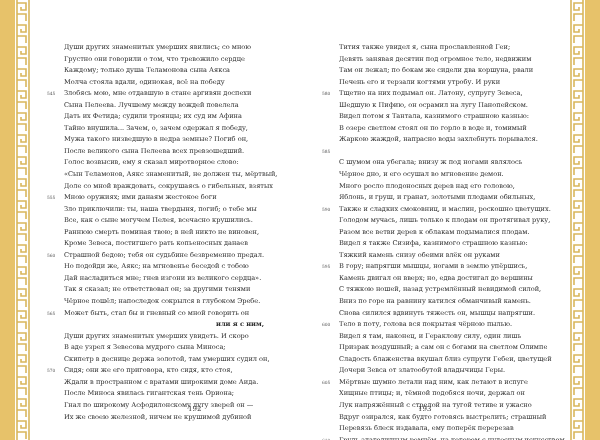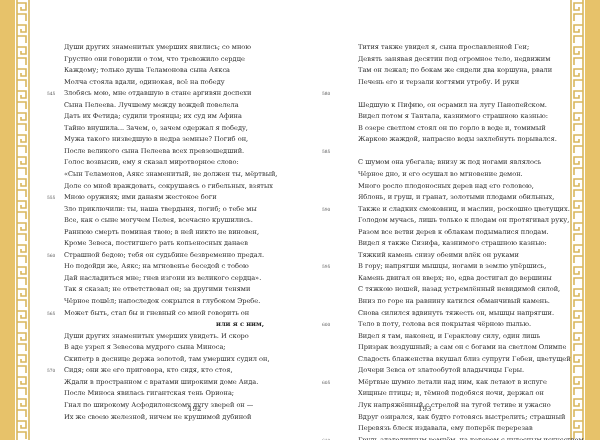--- a/index.html
+++ b/index.html
@@ -33,21 +33,21 @@
   .page.right { left: 305px; width: 255px; }
 
   .lines {
     position: absolute; top: 42px; left: 0; right: 0;
   }
   .line {
     position: relative; height: 11.55px; line-height: 11.55px;
     font-size: 6.6px; white-space: nowrap;
   }
   .page.left .line .txt { position: absolute; left: 24px; }
-  .page.right .line .txt { position: absolute; left: 34px; margin-left: 19px; }
+  .page.right .line .txt { position: absolute; left: 34px; }
   .line .num {
     position: absolute; font-size: 4.4px; color: #555;
   }
   .page.left .line .num { left: 7px; }
   .page.right .line .num { left: 17px; }
   .line.indent-right .txt { left: auto !important; right: 36px; font-weight: bold; }
 
   .folio {
     position: absolute; top: 397px; font-size: 7px; color: #333; margin-top: 8px;
   }
@@ -236,20 +236,21 @@
       <div class="line">
         <span class="num"></span>
         <span class="txt">Там он лежал; по бокам же сидели два коршуна, рвали</span>
       </div>
       <div class="line">
         <span class="num"></span>
         <span class="txt">Печень его и терзали когтями утробу. И руки</span>
       </div>
       <div class="line">
         <span class="num">580</span>
+        <span class="txt">Тщетно на них подымал он. Латону, супругу Зевеса,</span>
       </div>
       <div class="line">
         <span class="num"></span>
         <span class="txt">Шедшую к Пифию, он осрамил на лугу Панопейском.</span>
       </div>
       <div class="line">
         <span class="num"></span>
         <span class="txt">Видел потом я Тантала, казнимого страшною казнью:</span>
       </div>
       <div class="line">

